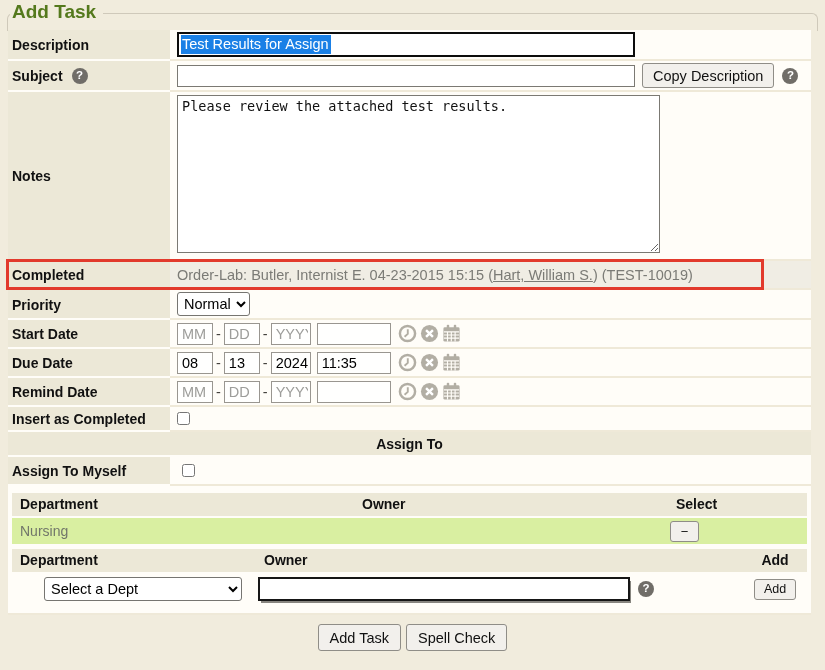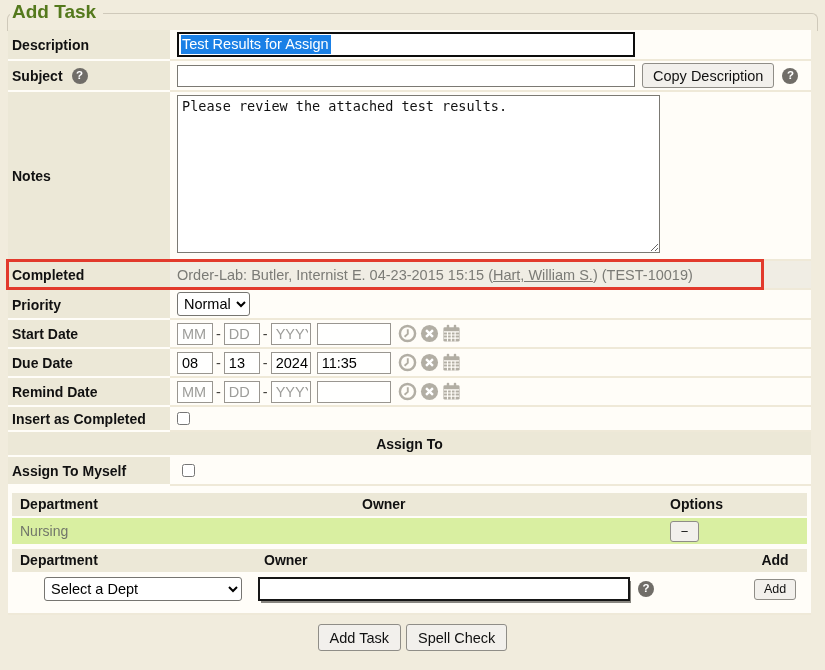--- a/index.html
+++ b/index.html
@@ -296,21 +296,21 @@
       <input type="checkbox" style="">
     </div>
   </div>
 
   <div class="tables-wrap">
 
     <div class="t1">
       <div class="thead">
         <div class="c-dept">Department</div>
         <div class="c-owner">Owner</div>
-        <div class="c-opt">Options</div>
+        <div class="c-opt">Select</div>
       </div>
       <div class="trow nursing">
         <div class="c-dept">Nursing</div>
         <div class="c-owner"></div>
         <div class="c-opt">
           <button class="btn-minus">−</button>
         </div>
       </div>
     </div>
 

